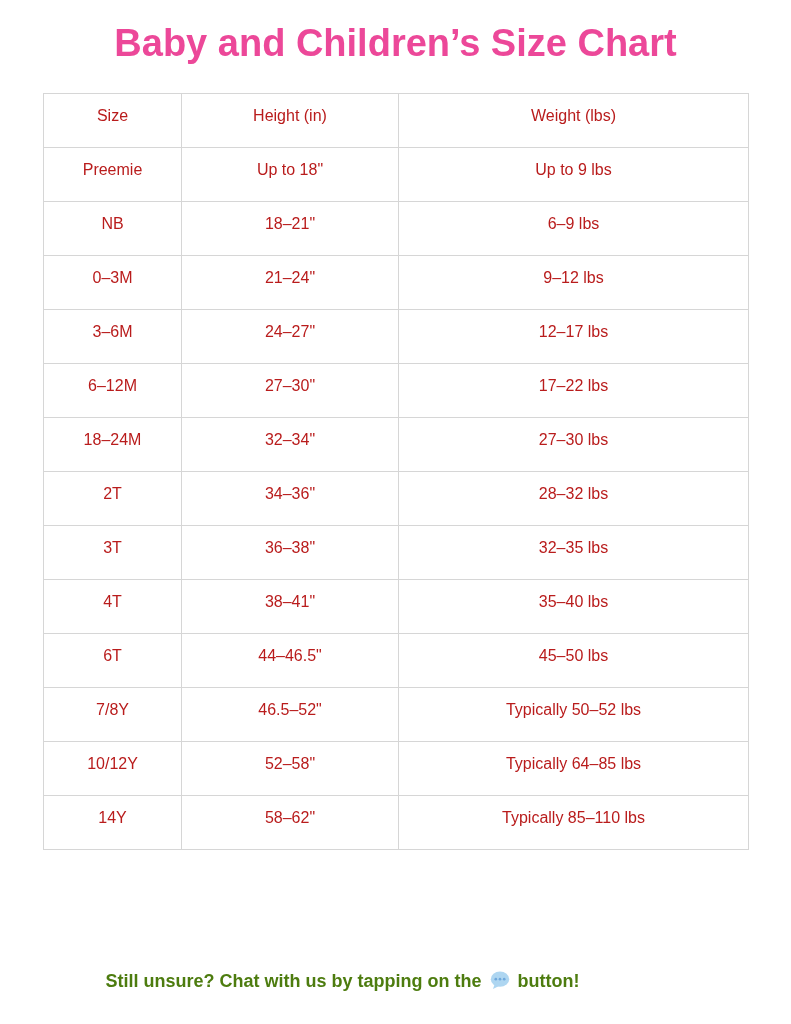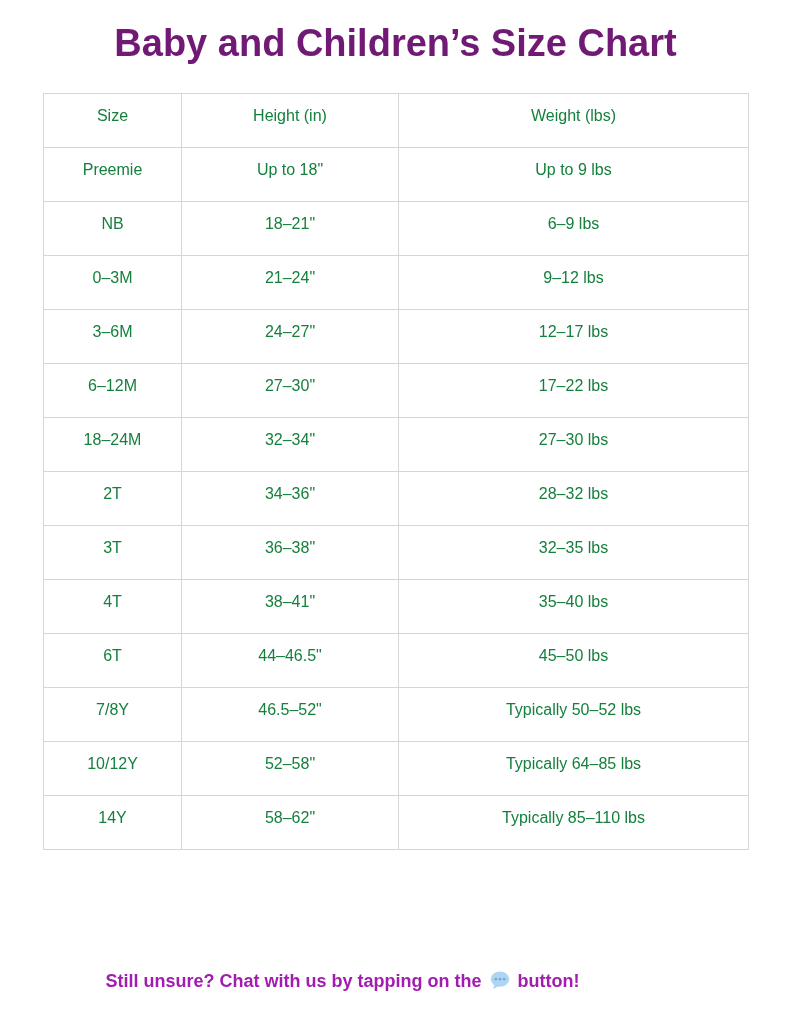--- a/index.html
+++ b/index.html
@@ -21,54 +21,54 @@
   .title {
     position: absolute;
     top: 20px;
     left: 0;
     width: 791px;
     text-align: center;
     font-size: 38px;
     line-height: 46px;
     font-weight: bold;
     letter-spacing: 0px;
-    color: #701a75;
+    color: #ec4899;
     font-family: "Liberation Sans", sans-serif;
   }
   table.size-chart {
     position: absolute;
     left: 43px;
     top: 93px;
     width: 705px;
     border-collapse: collapse;
     table-layout: fixed;
   }
   table.size-chart th,
   table.size-chart td {
     border: 1.5px solid #d6d6d6;
     height: 54px;
     box-sizing: border-box;
     vertical-align: top;
     padding: 13px 4px 0 4px;
     text-align: center;
     font-size: 16px;
     font-weight: normal;
-    color: #15803d;
+    color: #b91c1c;
     background: #ffffff;
     font-family: "Liberation Sans", sans-serif;
   }
   .footer {
     position: absolute;
     top: 968px;
     left: 0;
     width: 685px;
     text-align: center;
     font-size: 18px;
     font-weight: bold;
-    color: #a21caf;
+    color: #4d7c0f;
     line-height: 26px;
   }
   .footer .bubble-icon {
     display: inline-block;
     vertical-align: -3px;
     margin: 0 3px;
   }
 </style>
 </head>
 <body>

